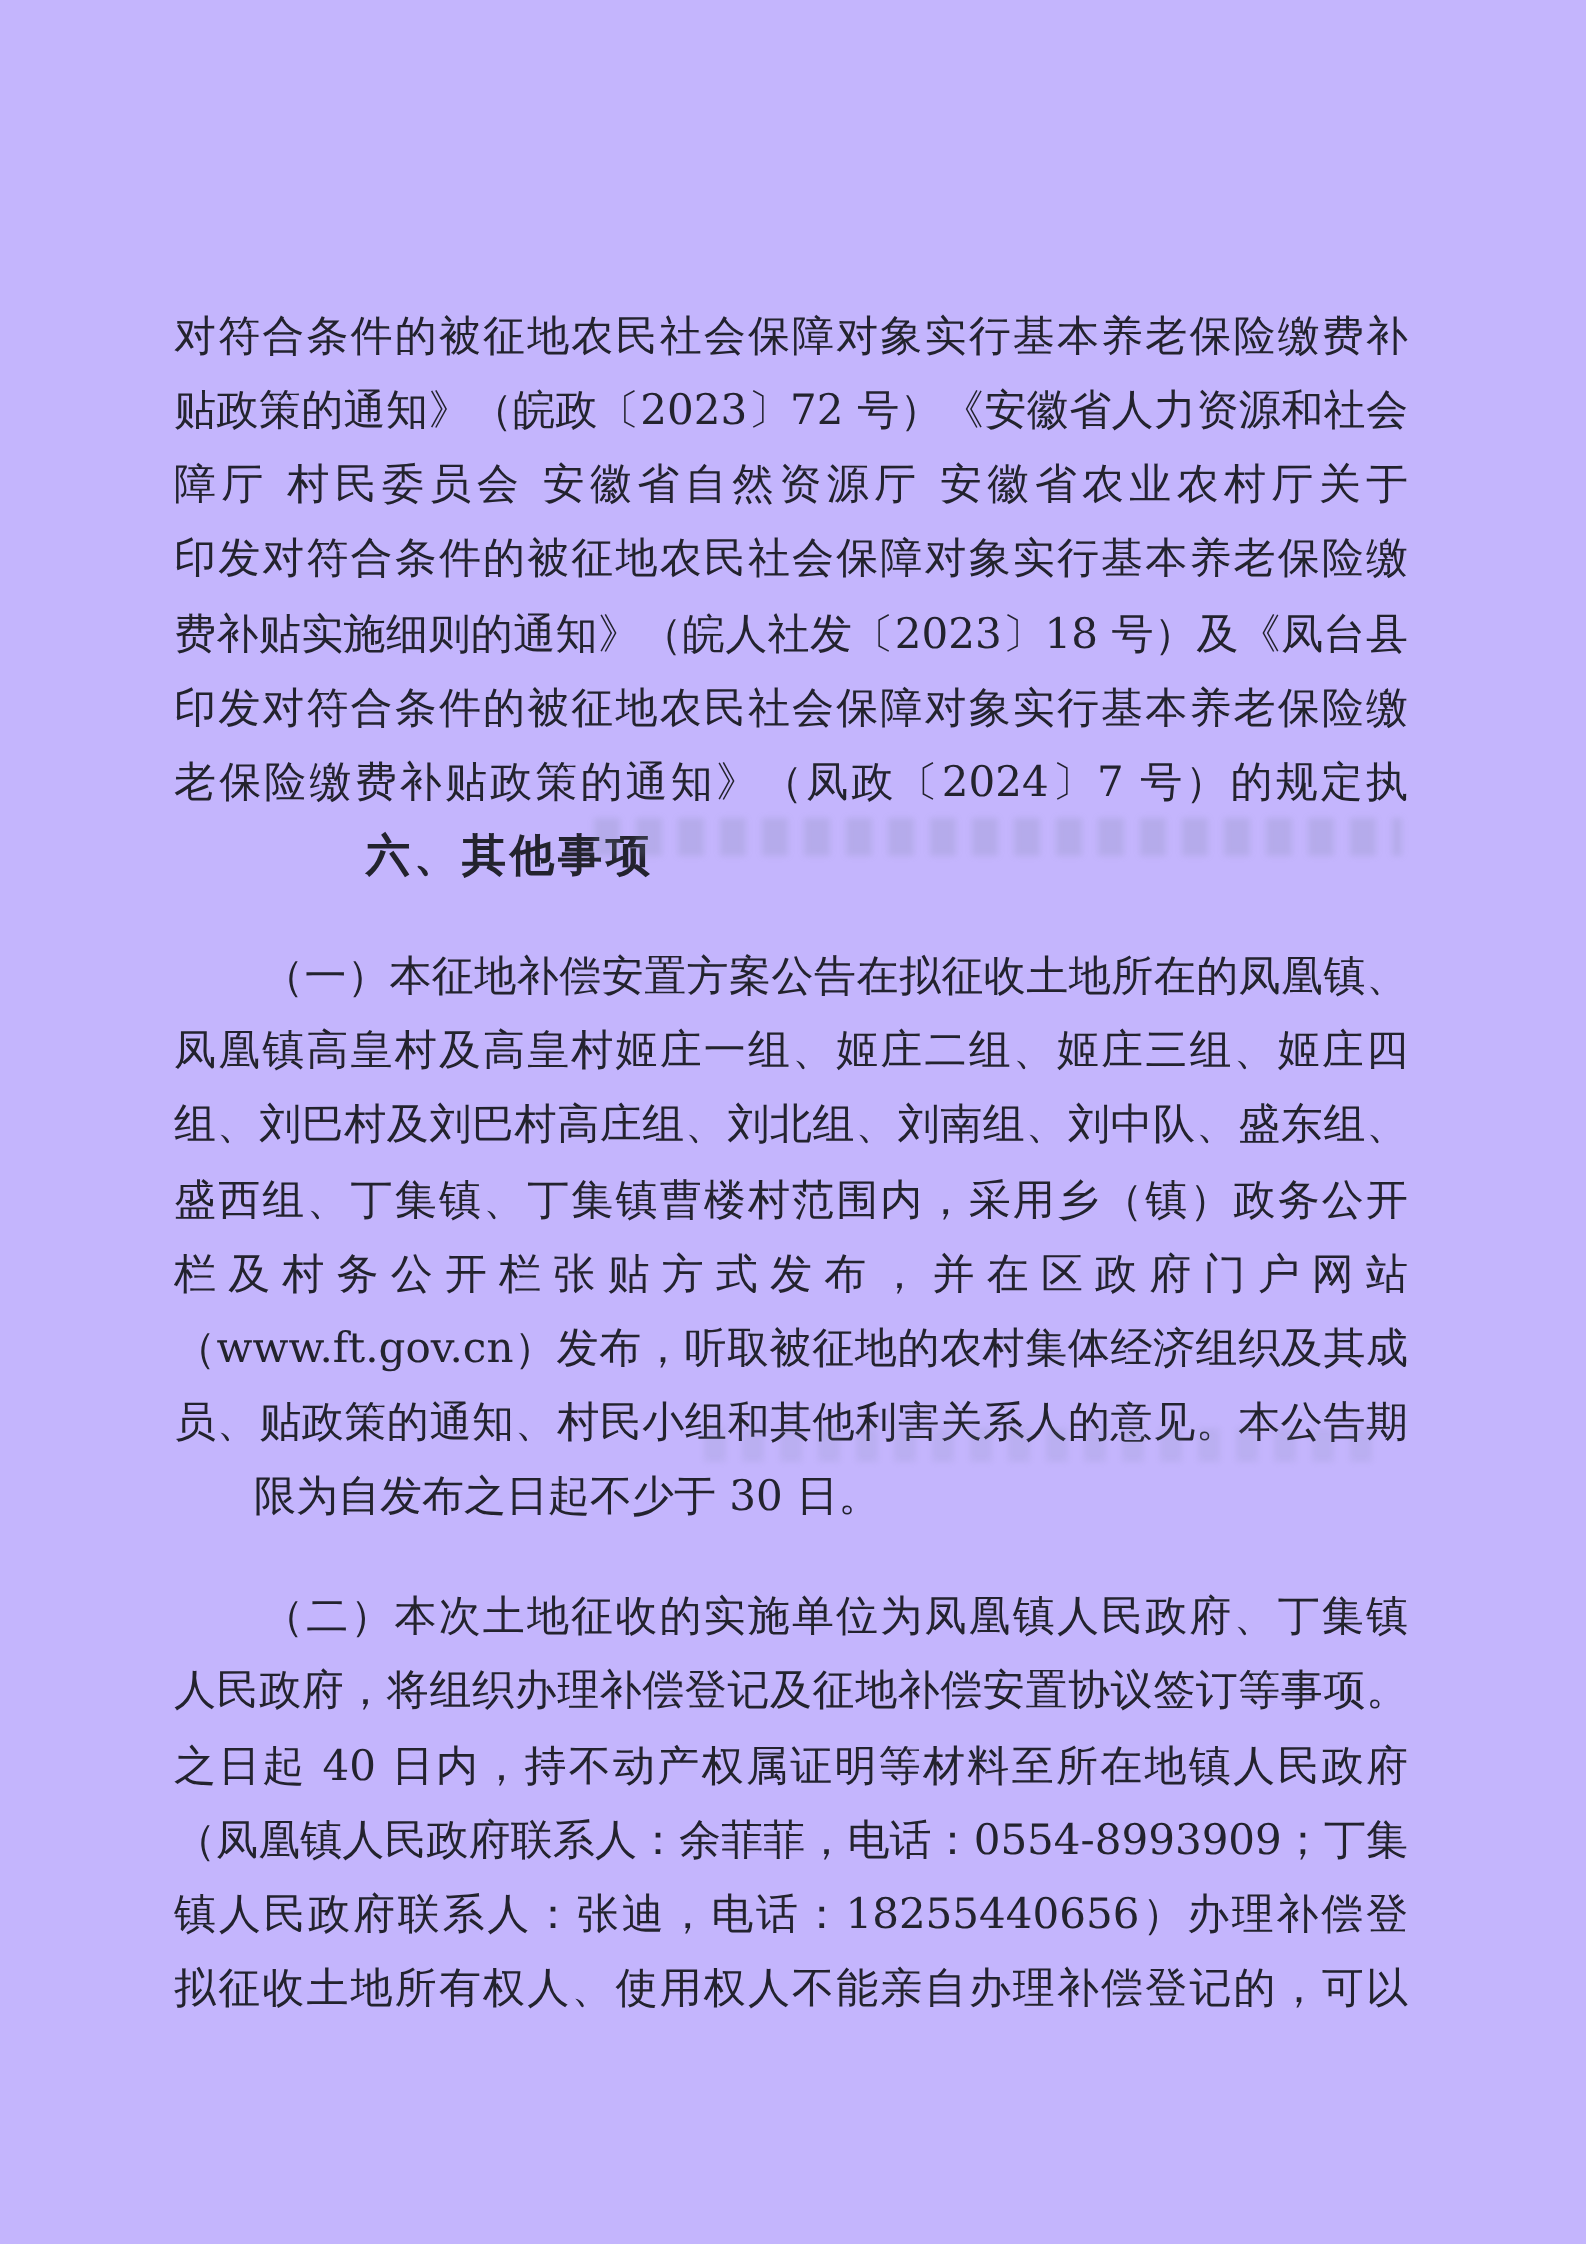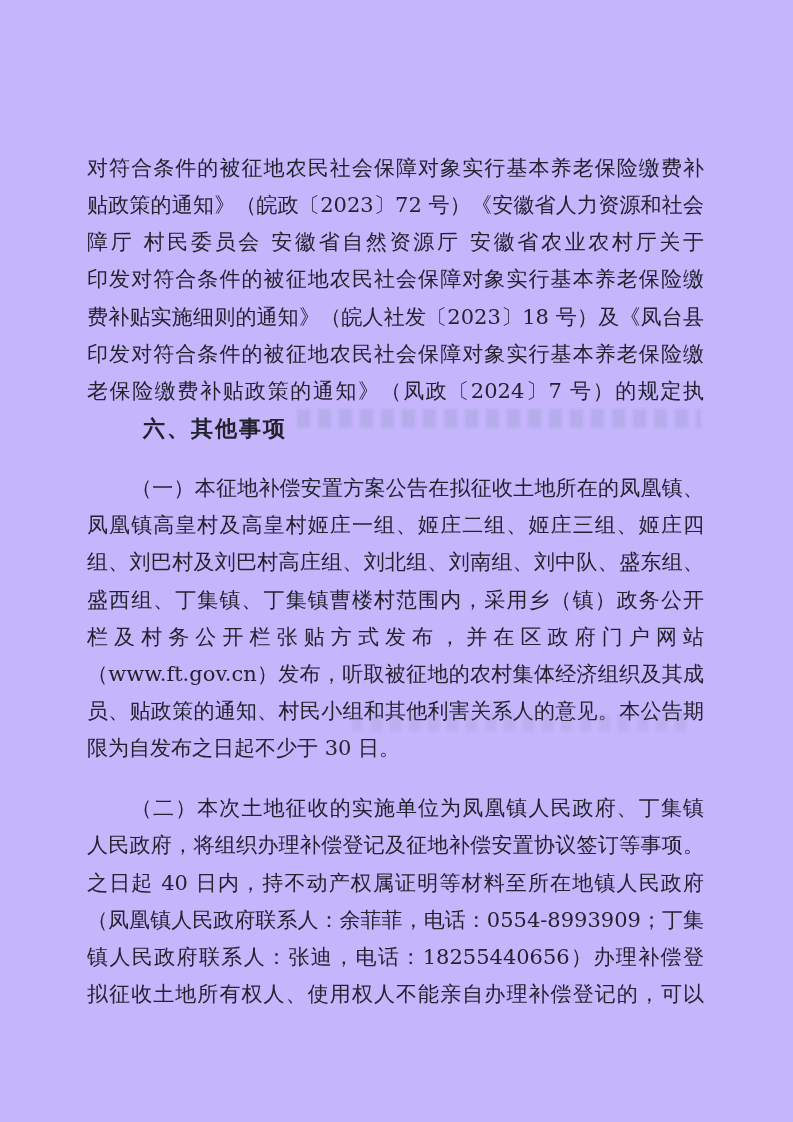--- a/index.html
+++ b/index.html
@@ -31,20 +31,21 @@
     white-space: normal;
     text-align: justify;
     text-justify: inter-character;
   }
   .line.j {
     text-align-last: justify;
   }
   .line.left {
     text-align: right;
     text-align-last: left;
+    margin-left: 40px;
   }
   .line.heading {
     font-family: "DejaVu Sans", "Liberation Sans", sans-serif;
     font-weight: 700;
     font-size: 22px;
     padding-left: 56px;
     letter-spacing: 2px;
   }
   .line.indent {
     text-indent: 44px;

